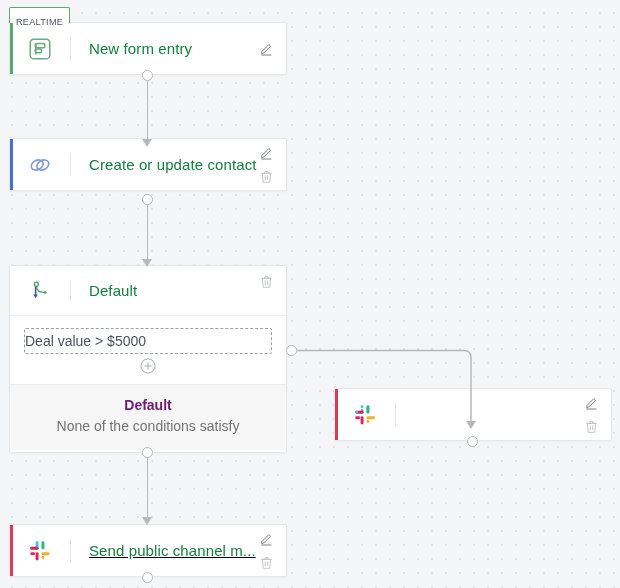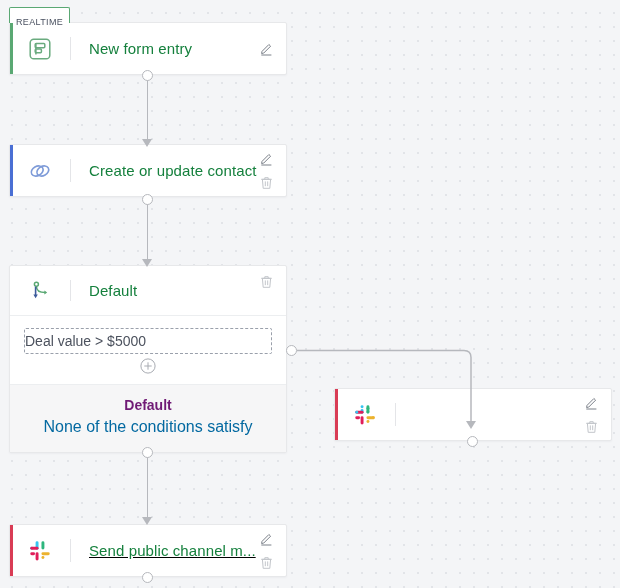--- a/index.html
+++ b/index.html
@@ -146,22 +146,22 @@
     padding: 12px 0 16px 0;
     text-align: center;
   }
   .default-title {
     font-size: 14px;
     font-weight: bold;
     color: #701a75;
     margin-bottom: 5px;
   }
   .default-sub {
-    font-size: 16px;
-    color: #0369a1;
+    font-size: 14px;
+    color: #737373;
   }
 
   
   .conn {
     position: absolute;
     z-index: 1;
   }
   .port {
     position: absolute;
     width: 11px;
@@ -218,21 +218,21 @@
           </svg>
         </div>
       </div>
     </div>
   </div>
 
   <div class="port" style="left:142px; top:70px;"></div>
   <div class="vline" style="left:146.5px; top:80px; height:61px;"></div>
   <div class="arrow-down" style="left:141.5px; top:139px;"></div>
 
-  <div class="node" style="left:9px; top:144px; width:278px; height:53px;">
+  <div class="node" style="left:9px; top:138px; width:278px; height:53px;">
     <div class="accent" style="background:#4a6fd4;"></div>
     <div class="node-row">
       <div class="node-icon">
         <svg width="24" height="24" viewBox="0 0 24 24">
           <ellipse cx="9.2" cy="12" rx="6.3" ry="4.6" fill="none" stroke="#7e9bd8" stroke-width="1.6" transform="rotate(-30 9.2 12)"></ellipse>
           <ellipse cx="14.8" cy="12" rx="6.3" ry="4.6" fill="none" stroke="#7e9bd8" stroke-width="1.6" transform="rotate(-30 14.8 12)"></ellipse>
         </svg>
       </div>
       <div class="divider"></div>
       <div class="node-title">Create or update contact</div>

